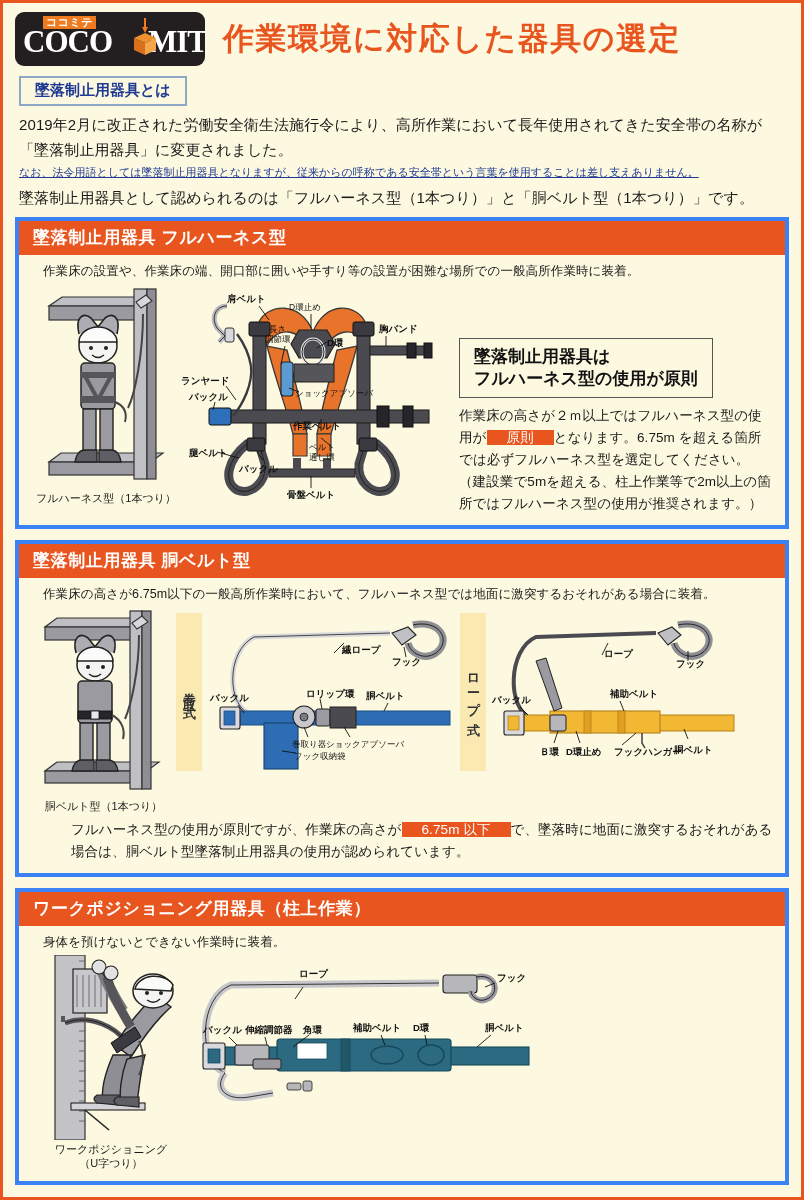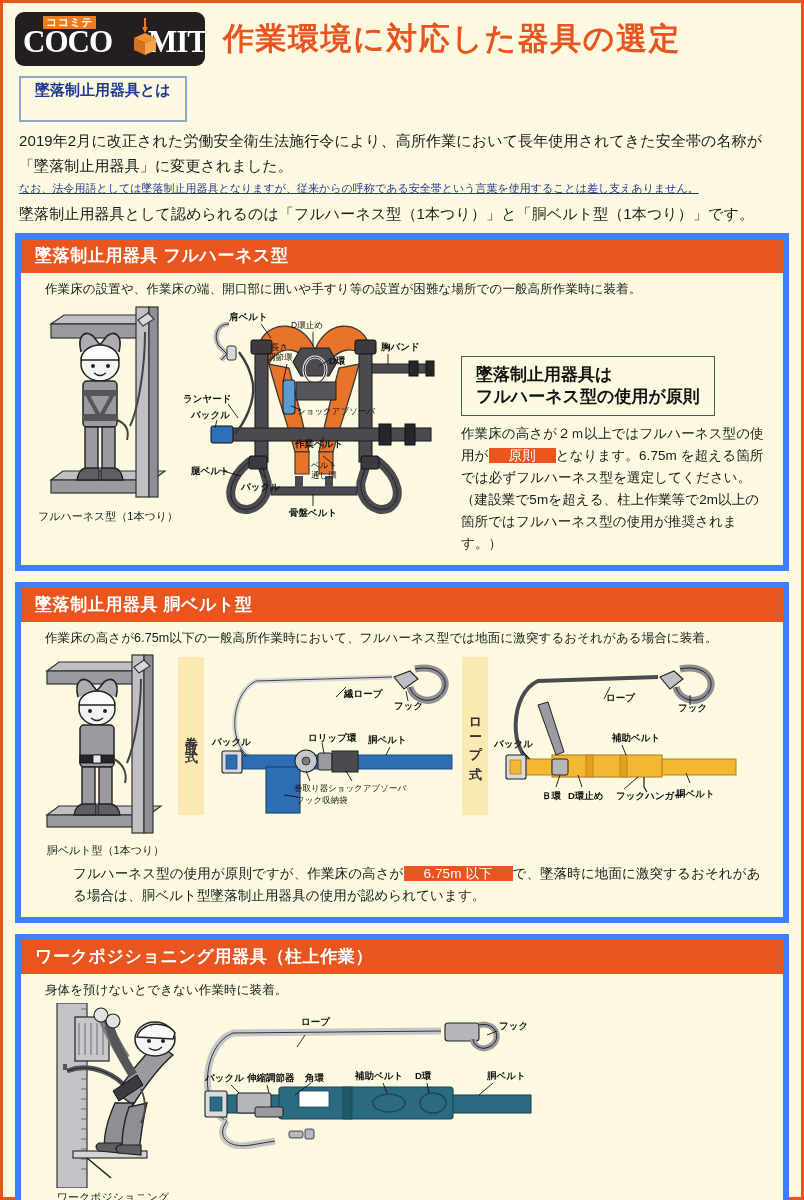--- a/index.html
+++ b/index.html
@@ -41,27 +41,27 @@
   .title{
     color:#E8551F;font-size:31px;font-weight:bold;margin-left:18px;
     letter-spacing:1.5px;white-space:nowrap;
   }
 
   
   .intro{padding:4px 16px 6px 16px;}
   .tag-box{
     display:inline-block;border:2px solid #8FA8C8;background:#FDF9E0;
     color:#1F3A93;font-weight:bold;font-size:15px;
-    padding:3px 14px 20px 14px;margin-bottom:7px;
+    padding:3px 14px 4px 14px;margin-bottom:7px;
   }
   .intro p{margin:0 0 2px 0;color:#1a1a1a;font-size:15px;line-height:1.55;letter-spacing:.1px;}
   .intro .small{font-size:11px;color:#1F3A93;line-height:1.5;margin:2px 0 6px 0;letter-spacing:0;text-decoration:underline;}
 
   
-  .section{margin:0 12px 11px 12px;border:6px solid #3b82f6;background:#FDF9E0;}
+  .section{margin:0 12px 11px 12px;border:4px solid #3b82f6;background:#FDF9E0;}
   .sec-head{
     background:#E8551F;color:#fff;font-weight:bold;font-size:17px;
     padding:5px 14px 6px 14px;letter-spacing:.6px;
   }
   .sec-body{padding:8px 12px 10px 12px;position:relative;}
   .lead{font-size:12.5px;color:#1a1a1a;margin:0 0 4px 12px;letter-spacing:.1px;}
 
   .row{display:flex;align-items:flex-start;}
 
   .figcap{text-align:center;font-size:11px;color:#1a1a1a;margin-top:3px;line-height:1.25;}

